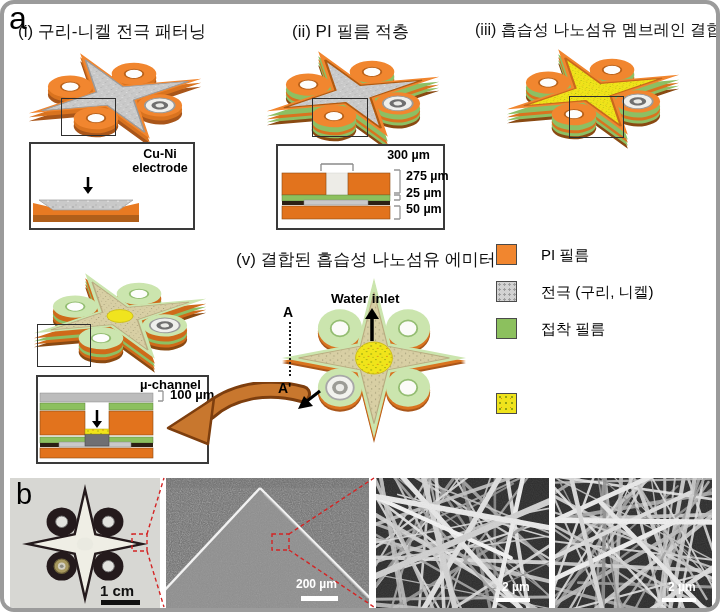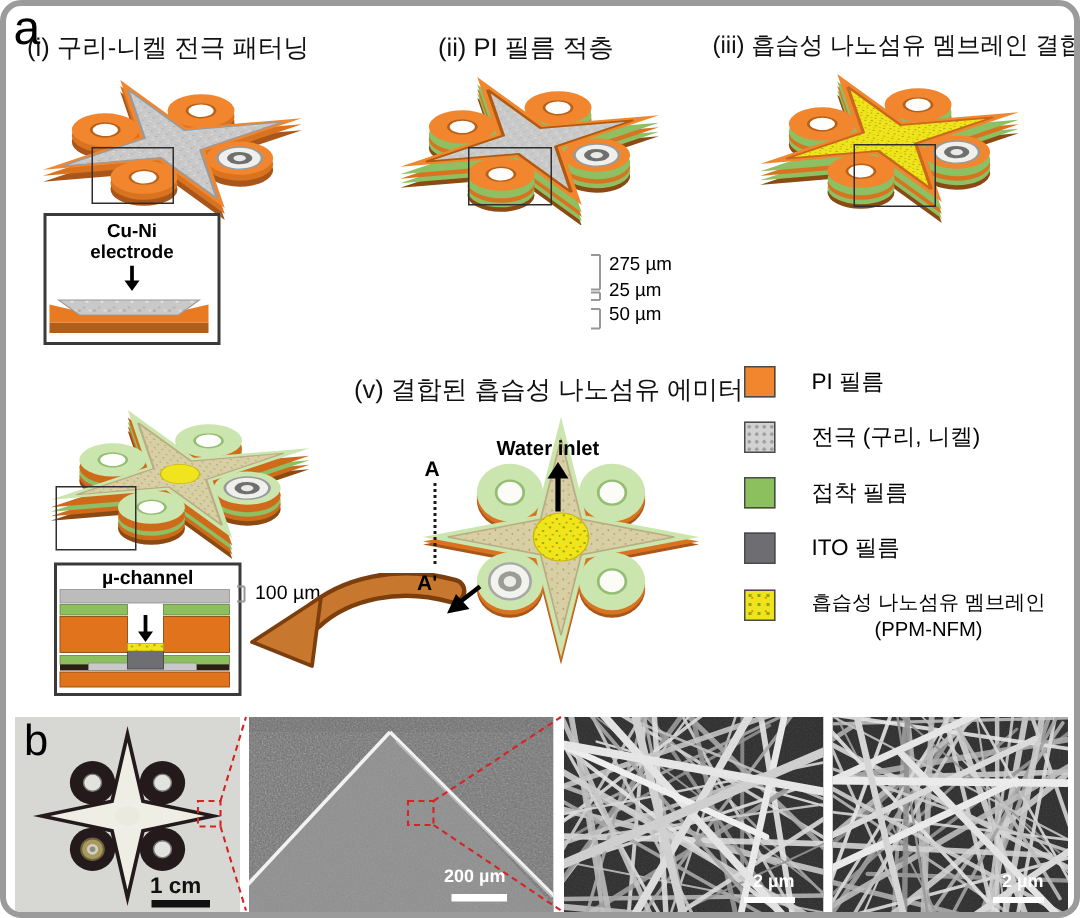--- a/index.html
+++ b/index.html
@@ -1,23 +1,23 @@
 <!DOCTYPE html>
 <html><head>
 <meta charset="utf-8">
 <style>
   html,body{margin:0;padding:0;background:#fff;font-family:"Liberation Sans","DejaVu Sans",sans-serif;}
   #fig{position:relative;width:720px;height:612px;box-sizing:border-box;border:4px solid #9b9b9b;
        border-radius:14px;background:#ffffff;overflow:hidden;}
   .abs{position:absolute;}
   .biglab{position:absolute;font-size:32px;color:#000;line-height:1;}
   .ptitle{position:absolute;font-weight:400;font-size:17px;color:#111;white-space:nowrap;}
-  .inset{position:absolute;background:#fff;border:2px solid #3a3a3a;}
+  .inset{position:absolute;background:#fff;border:2px solid #3a3a3a;padding-left:48px;}
   .insettxt{position:absolute;width:100%;text-align:center;font-weight:700;color:#000;font-size:12.5px;line-height:14px;}
-  .dimlab{position:absolute;font-weight:400;font-size:12.5px;color:#000;white-space:nowrap;}
+  .dimlab{position:absolute;font-weight:700;font-size:12.5px;color:#000;white-space:nowrap;}
   .indibox{position:absolute;border:1.5px solid #2e2e2e;background:transparent;}
   .legend-item{position:absolute;display:flex;align-items:flex-start;}
   .sw{width:21px;height:21px;border:1px solid #4a4a4a;box-sizing:border-box;flex:none;}
   .sw.stipple-gray{background-image:radial-gradient(#9e9e9e 1px, transparent 1.2px);background-size:5px 5px;}
   .sw.stipple-nfm{background-image:radial-gradient(#93a212 1px, transparent 1.2px),radial-gradient(#d98a14 0.8px, transparent 1px);background-size:6px 6px,9px 9px;}
   .leglab{font-weight:400;font-size:15px;color:#000000;margin-left:24px;white-space:nowrap;line-height:21px;}
   .ann{position:absolute;font-weight:700;color:#000;white-space:nowrap;}
   .dotline{position:absolute;border-left:2px dotted #1a1a1a;width:0;}
   .photo{position:absolute;background:#d7d7d3;}
   .scalebar{position:absolute;}
@@ -114,20 +114,35 @@
       <circle cx="-37" cy="-37" r="10" fill="#fdfdfc" stroke="#b96018" stroke-width="2"></circle>
       <circle cx="-37" cy="37" r="10" fill="#fdfdfc" stroke="#b96018" stroke-width="2"></circle>
       <circle cx="37" cy="37" r="16" fill="#efefec" stroke="#9a9a9a" stroke-width="2"></circle>
       <circle cx="37" cy="37" r="9" fill="#6f6f6f"></circle>
         <circle cx="37" cy="37" r="4.5" fill="#e9e9e5"></circle>
       <use href="#starP" fill="url(#pm)" stroke="#b05a10" stroke-width="3" transform="scale(0.8)"></use>
     </g>
   </svg>
   <div class="indibox" style="left:308px;top:94px;width:54px;height:37px"></div>
 
+  <div class="inset" style="left:272px;top:140px;width:117px;height:82px">
+    <div class="insettxt" style="top:2px">300 µm</div>
+    <svg class="abs" style="left:42px;top:17px" width="34" height="9">
+      <path d="M1,1 H33 M1,1 V8 M33,1 V8" stroke="#8a8a8a" stroke-width="1.3" fill="none"></path>
+    </svg>
+    <svg class="abs" style="left:3px;top:26px" width="110" height="50">
+      <rect x="45" y="1" width="22" height="30" fill="#edece7" stroke="#d2d2cd" stroke-width="0.5"></rect>
+      <rect x="1" y="1" width="44" height="22" fill="#e2731d" stroke="#8a4a12" stroke-width="0.6"></rect>
+      <rect x="67" y="1" width="42" height="22" fill="#e2731d" stroke="#8a4a12" stroke-width="0.6"></rect>
+      <rect x="1" y="23" width="108" height="6" fill="#8cc05e" stroke="#5c7f3c" stroke-width="0.5"></rect>
+      <rect x="1" y="29" width="108" height="4" fill="#2c2014"></rect>
+      <rect x="23" y="28" width="64" height="5" fill="#c9c9c9" stroke="#8a8a8a" stroke-width="0.5"></rect>
+      <rect x="1" y="34" width="108" height="13" fill="#e2731d" stroke="#8a4a12" stroke-width="0.6"></rect>
+    </svg>
+  </div>
   <svg class="abs" style="left:390px;top:164px" width="9" height="54">
     <path d="M0,2 H6 M6,2 V25 M6,25 H0" stroke="#979797" stroke-width="1.3" fill="none"></path>
     <path d="M0,27 H6 M6,27 V32 M6,32 H0" stroke="#979797" stroke-width="1.3" fill="none"></path>
     <path d="M0,38 H6 M6,38 V51 M6,51 H0" stroke="#979797" stroke-width="1.3" fill="none"></path>
   </svg>
   <div class="dimlab" style="left:402px;top:165px">275 µm</div>
   <div class="dimlab" style="left:402px;top:182px">25 µm</div>
   <div class="dimlab" style="left:402px;top:198px">50 µm</div>
 
   <svg class="abs" style="left:480px;top:32px" width="218" height="114">
@@ -233,30 +248,22 @@
     <div class="leglab">PI 필름</div>
   </div>
   <div class="legend-item" style="left:492px;top:277px">
     <div class="sw stipple-gray" style="background-color: rgb(210, 210, 210);"></div>
     <div class="leglab">전극 (구리, 니켈)</div>
   </div>
   <div class="legend-item" style="left:492px;top:314px">
     <div class="sw" style="background-color: rgb(140, 192, 94);"></div>
     <div class="leglab">접착 필름</div>
   </div>
-  <div class="legend-item" style="left:492px;top:351px">
-    <div class="sw" style="background-color: rgb(110, 110, 114);"></div>
-    <div class="leglab">ITO 필름</div>
-  </div>
   <div class="legend-item" style="left:492px;top:389px">
     <div class="sw stipple-nfm" style="background-color: rgb(239, 227, 28);"></div>
-    <div class="leglab" style="font-size:13.5px;line-height:18px;text-align:center">
-      <div>흡습성 나노섬유 멤브레인</div>
-      <div>(PPM-NFM)</div>
-    </div>
   </div>
 
   <div class="photo" style="left:6px;top:474px;width:150px;height:131px">
     <svg width="150" height="131" viewBox="0 0 150 131">
       <g transform="translate(75,66) scale(0.63,0.60)">
         <use href="#baseShape" fill="#241a1c"></use>
         <use href="#starP" fill="#efeee5" transform="scale(0.82)"></use>
         <ellipse cx="0" cy="0" rx="13" ry="11" fill="#e9e8e0" opacity="0.8"></ellipse>
         <circle cx="37" cy="-37" r="9.5" fill="#e2e2de" stroke="#777" stroke-width="1.5"></circle>
         <circle cx="-37" cy="-37" r="9.5" fill="#e2e2de" stroke="#777" stroke-width="1.5"></circle>

